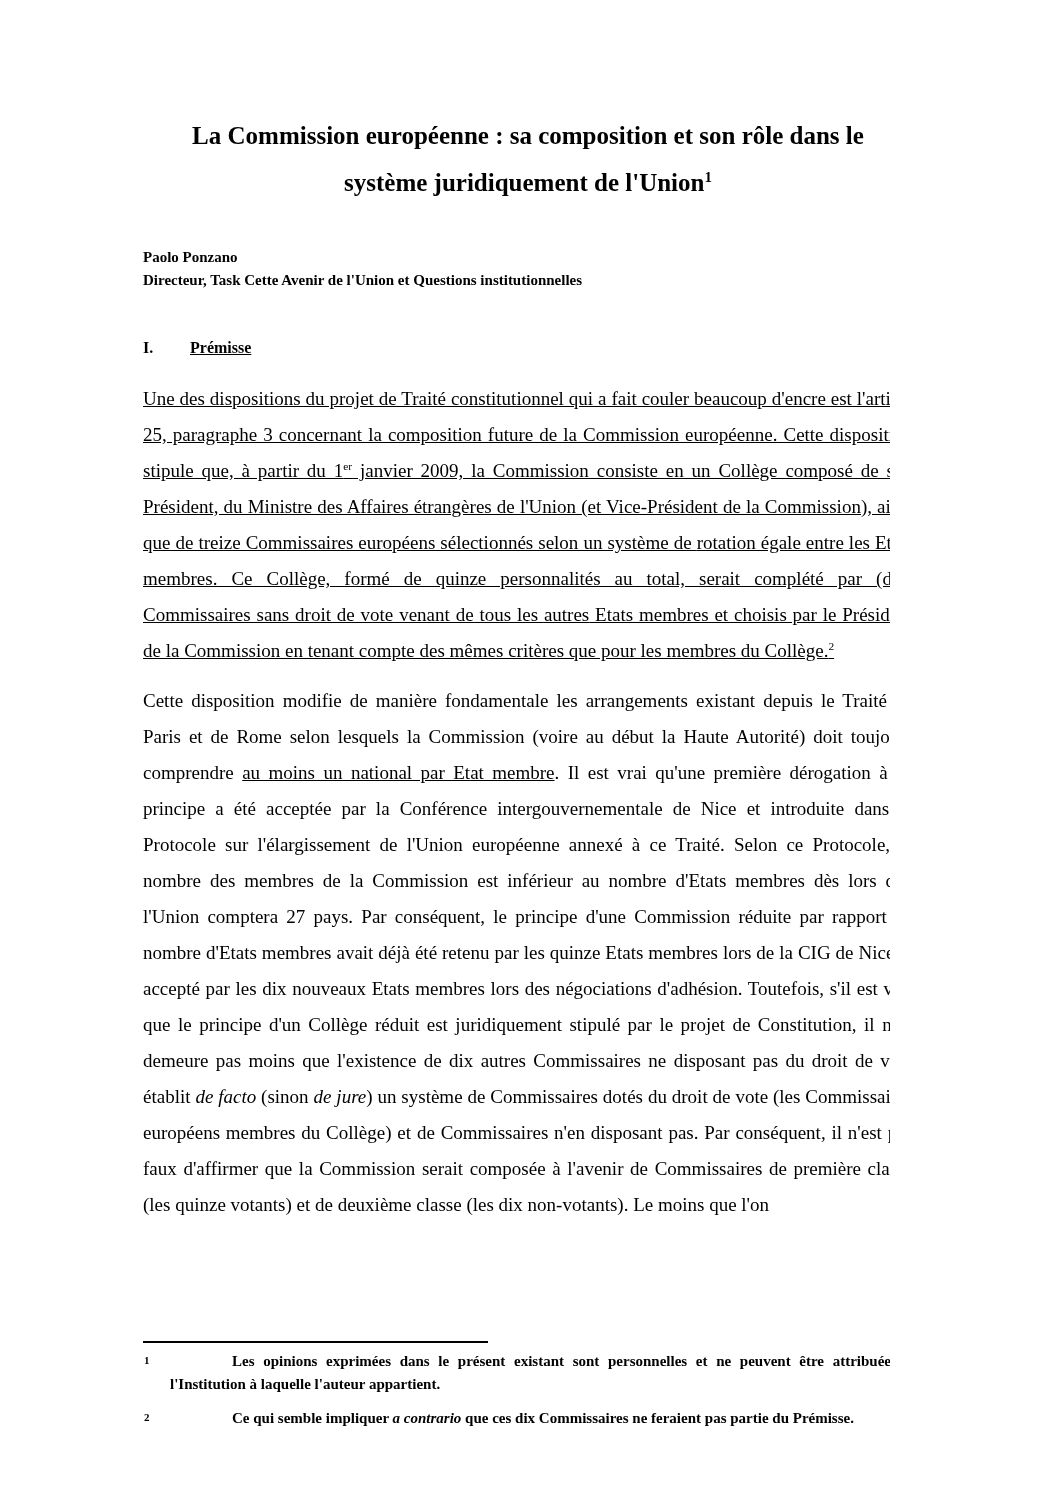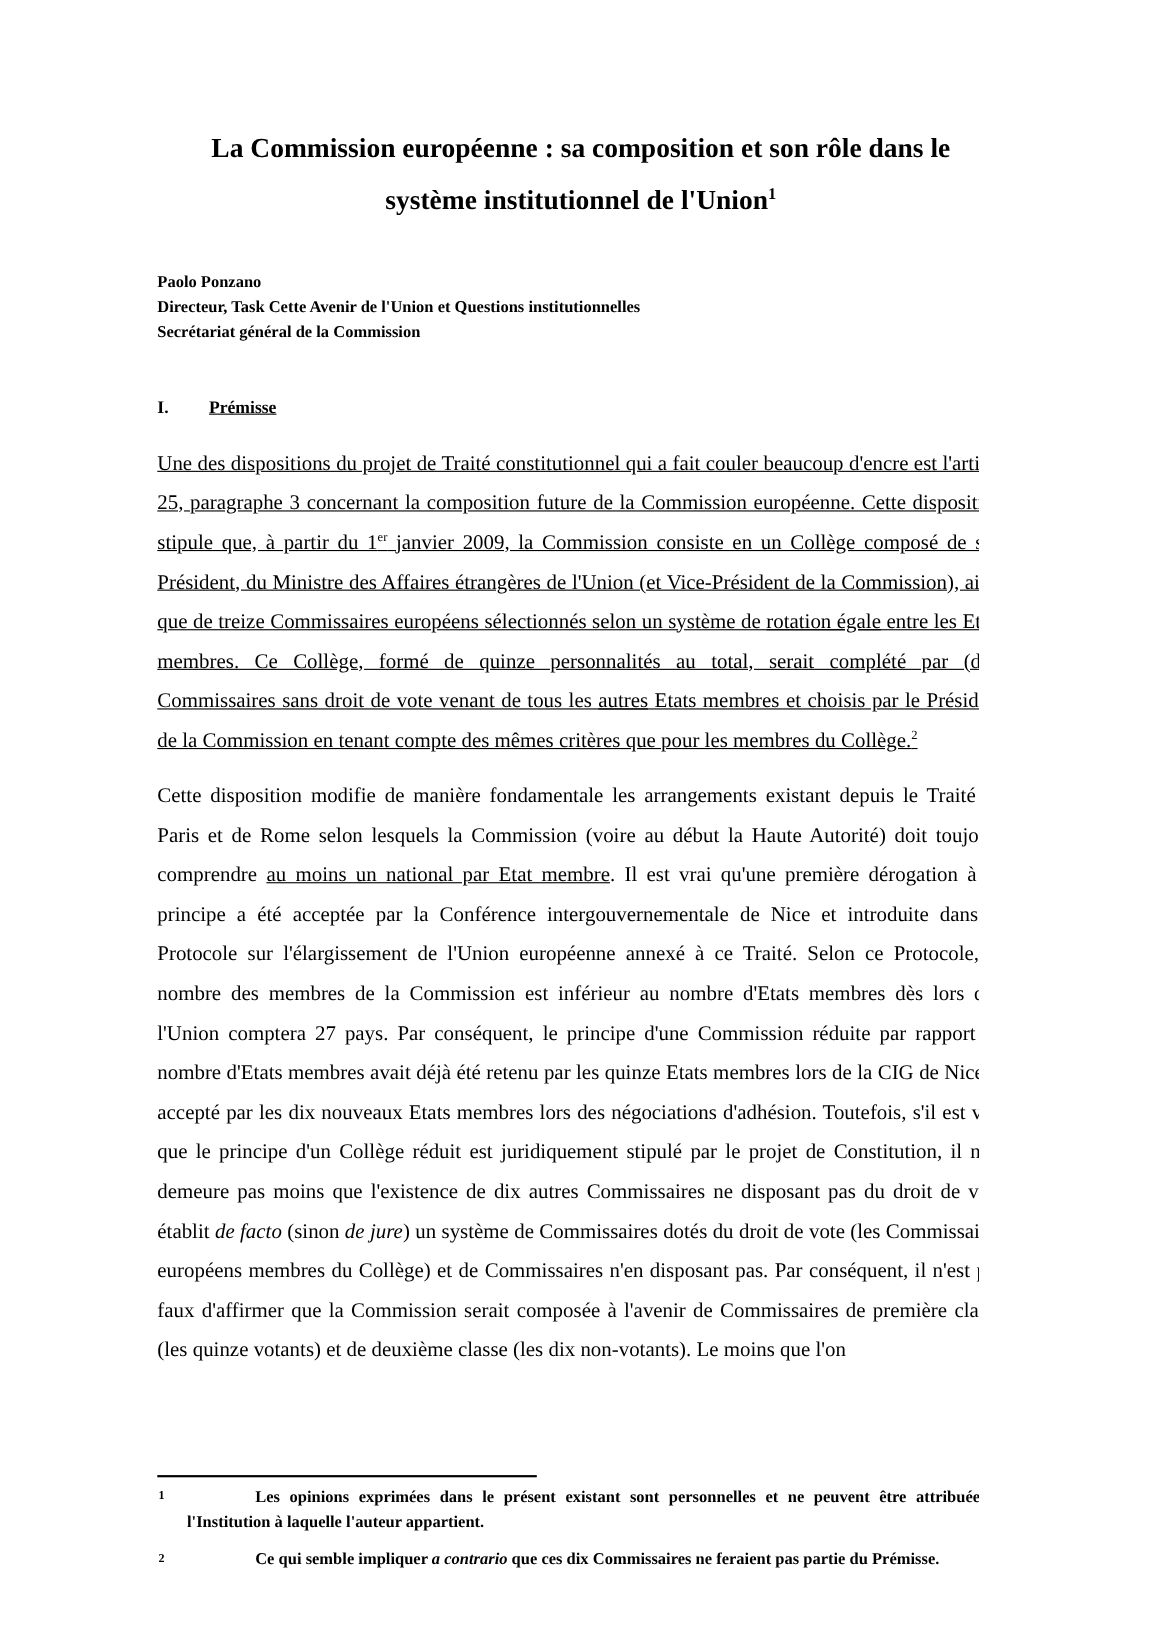--- a/index.html
+++ b/index.html
@@ -81,27 +81,26 @@
   }
 </style>
 </head>
 <body>
 
 <div class="page">
   <div class="content">
 
     <div class="doc-title">
       <div>La Commission européenne : sa composition et son rôle dans le</div>
-      <div><span>système institutionnel de l'Union</span><sup>1</sup></div>
+      <div><span>système juridiquement de l'Union</span><sup>1</sup></div>
     </div>
 
     <div class="author-block">
       <div>Paolo Ponzano</div>
       <div>Directeur, Task Cette Avenir de l'Union et Questions institutionnelles</div>
-      <div>Secrétariat général de la Commission</div>
     </div>
 
     <div class="section-heading">
       <span class="sec-num">I.</span><span class="sec-title">Prémisse</span>
     </div>
 
     <p class="body-para para-1"><span>Une des dispositions du projet de Traité constitutionnel qui a fait couler beaucoup d'encre est l'article 25, paragraphe 3 concernant la composition future de la Commission européenne.  Cette disposition stipule que, à partir du 1</span><sup>er</sup><span> janvier 2009, la Commission consiste en un Collège composé de son Président, du Ministre des Affaires étrangères de l'Union (et Vice-Président de la Commission), ainsi que de treize Commissaires européens sélectionnés selon un système de </span><u>rotation égale</u><span> entre les Etats membres.  Ce Collège, formé de quinze personnalités au total, serait complété par (dix) Commissaires sans droit de vote venant de tous les </span><u>autres</u><span> Etats membres et choisis par le Président de la Commission en tenant compte des mêmes critères que pour les membres du Collège.</span><sup>2</sup></p>
 
     <p class="body-para para-2"><span>Cette disposition modifie de manière fondamentale les arrangements existant depuis le Traité de Paris et de Rome selon lesquels la Commission (voire au début la Haute Autorité) doit toujours comprendre </span><u>au moins un national par Etat membre</u><span>.  Il est vrai qu'une première dérogation à ce principe a été acceptée par la Conférence intergouvernementale de Nice et introduite dans le Protocole sur l'élargissement de l'Union européenne annexé à ce Traité.  Selon ce Protocole, le nombre des membres de la Commission est inférieur au nombre d'Etats membres dès lors que l'Union comptera 27 pays.  Par conséquent, le principe d'une Commission réduite par rapport au nombre d'Etats membres avait déjà été retenu par les quinze Etats membres lors de la CIG de Nice et accepté par les dix nouveaux Etats membres lors des négociations d'adhésion.  Toutefois, s'il est vrai que le principe d'un Collège réduit est juridiquement stipulé par le projet de Constitution, il n'en demeure pas moins que l'existence de dix autres Commissaires ne disposant pas du droit de vote établit </span><i>de facto</i><span> (sinon </span><i>de jure</i><span>) un système de Commissaires dotés du droit de vote (les Commissaires européens membres du Collège) et de Commissaires n'en disposant pas.  Par conséquent, il n'est pas faux d'affirmer que la Commission serait composée à l'avenir de Commissaires de première classe (les quinze votants) et de deuxième classe (les dix non-votants).  Le moins que l'on</span></p>
 

